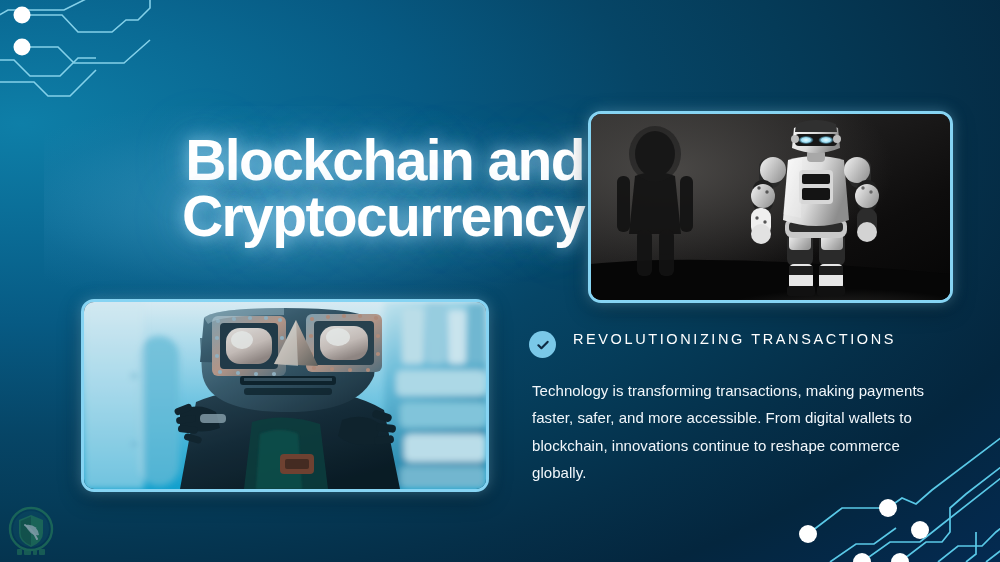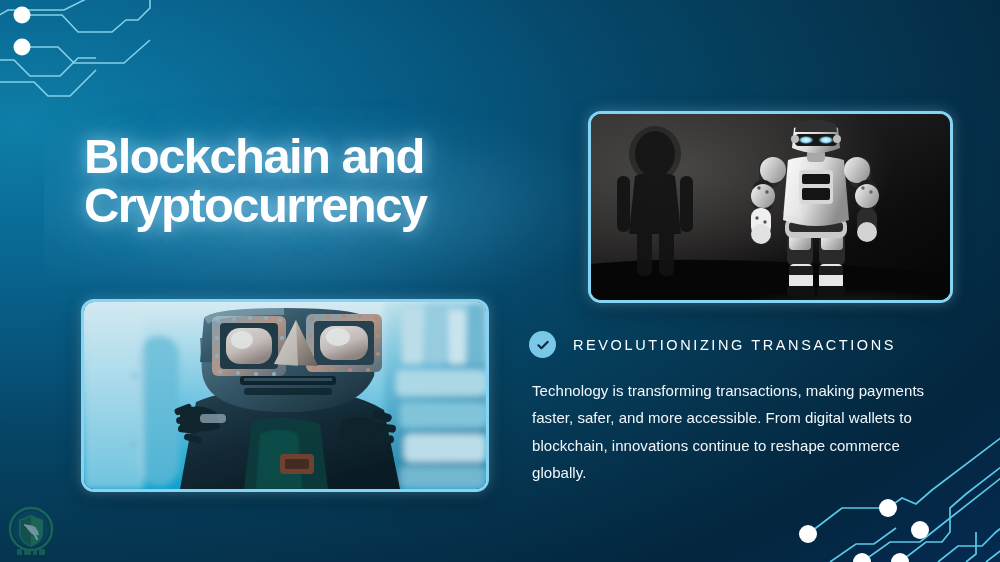--- a/index.html
+++ b/index.html
@@ -38,29 +38,30 @@
     left: -40px;
     top: -26px;
     width: 540px;
     height: 200px;
     background: radial-gradient(ellipse at 45% 50%, rgba(120,200,235,0.42) 0%, rgba(90,175,215,0.26) 35%, rgba(60,140,185,0.10) 62%, rgba(0,0,0,0) 78%);
     pointer-events: none;
   }
   .title {
     position: relative;
     margin: 0;
-    font-size: 49px;
+    font-size: 57px;
     line-height: 0.99;
     font-weight: 700;
     letter-spacing: -1.6px;
     color: #ffffff;
     text-shadow:
       0 0 16px rgba(175,225,250,0.65),
       0 0 34px rgba(130,200,235,0.45),
       0 0 60px rgba(100,180,220,0.30);
+    text-align: right;
   }
   .title .line { display: block; }
 
   
   .photo-frame {
     position: absolute;
     border: 3px solid #86d4f3;
     border-radius: 13px;
     overflow: hidden;
     box-shadow: 0 0 14px rgba(130,210,245,0.40), 0 6px 22px rgba(0,0,0,0.38);
@@ -72,21 +73,21 @@
 
   
   .body-block {
     position: absolute;
     left: 529px;
     top: 331px;
     width: 412px;
   }
   .eyebrow-row {
     display: flex;
-    align-items: center;
+    align-items: flex-start;
     gap: 17px;
     margin-bottom: 19px;
   }
   .check-badge {
     flex: none;
     width: 27px;
     height: 27px;
     border-radius: 50%;
     background: #7ac8e8;
     display: flex;

